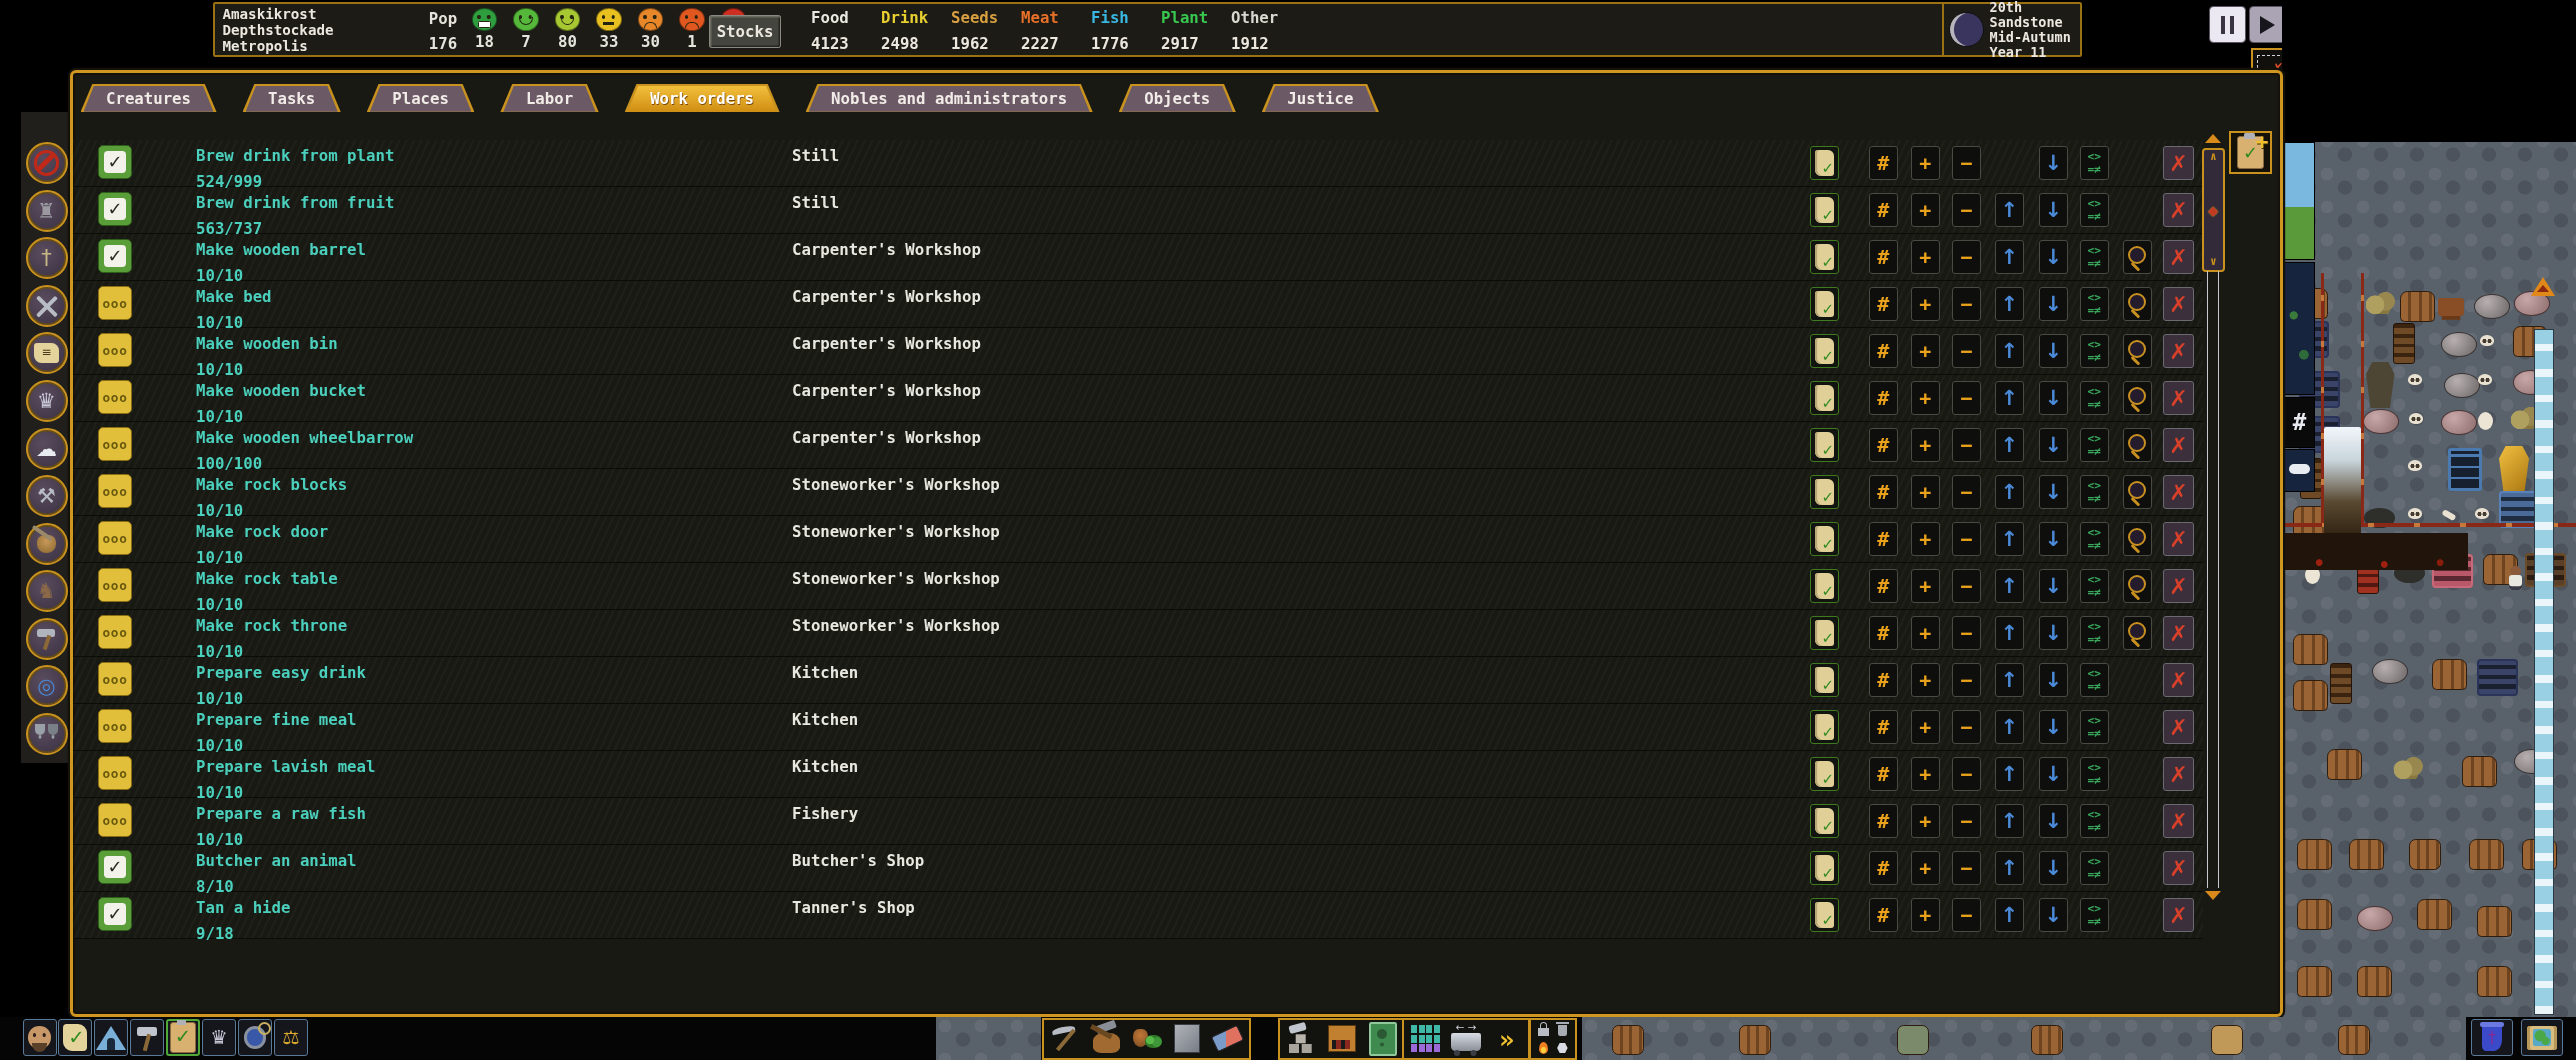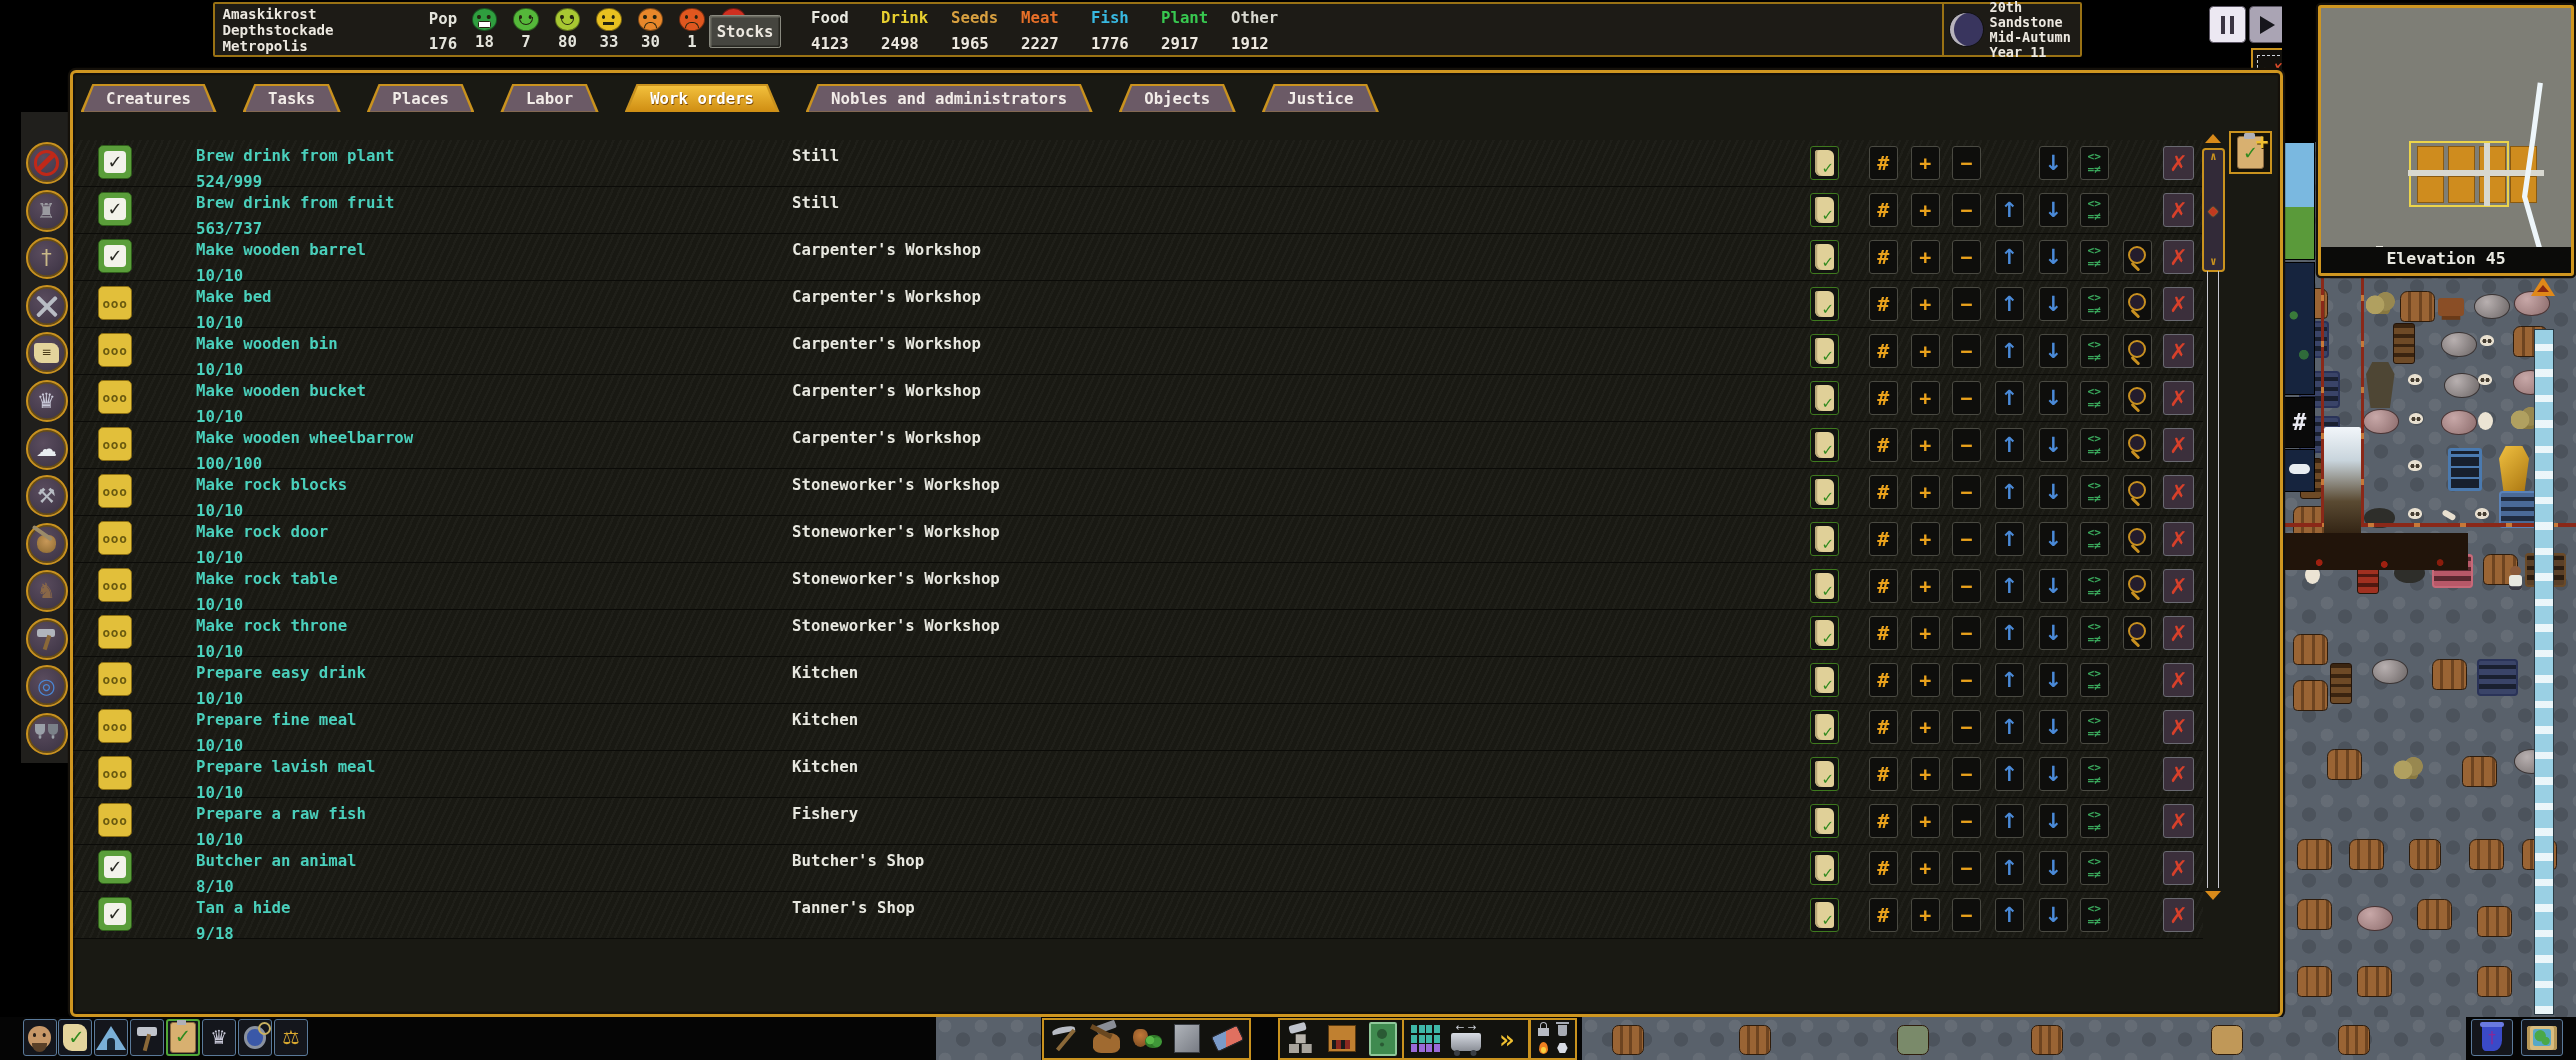--- a/index.html
+++ b/index.html
@@ -301,21 +301,21 @@
         <div class="rescol">
           <div class="rlabel" style="color: rgb(232, 232, 224);">Food</div>
           <div class="rvalue">4123</div>
         </div>
         <div class="rescol">
           <div class="rlabel" style="color: rgb(232, 208, 48);">Drink</div>
           <div class="rvalue">2498</div>
         </div>
         <div class="rescol">
           <div class="rlabel" style="color: rgb(216, 160, 64);">Seeds</div>
-          <div class="rvalue">1965</div>
+          <div class="rvalue">1962</div>
         </div>
         <div class="rescol">
           <div class="rlabel" style="color: rgb(232, 112, 40);">Meat</div>
           <div class="rvalue">2227</div>
         </div>
         <div class="rescol">
           <div class="rlabel" style="color: rgb(56, 184, 224);">Fish</div>
           <div class="rvalue">1776</div>
         </div>
         <div class="rescol">
@@ -433,40 +433,20 @@
   <div class="abs maptopmask"></div>
   <div class="abs striptile t-land"></div>
   <div class="abs striptile t-plant"></div>
   <div class="abs striptile t-bridge">#</div>
   <div class="abs striptile t-cloud"></div>
 
   <div class="abs falls"></div>
     <div class="abs tunnelband"></div>
     <div class="abs stream"></div>
     <div class="abs warntri"></div>
-    <div class="abs minimap">
-    <div class="mm-view"></div>
-    <div class="mm-blocks">
-        <i></i>
-        <i></i>
-        <i></i>
-        <i></i>
-        <i></i>
-        <i></i>
-        <i></i>
-        <i></i>
-      </div>
-    <div class="mm-crossh"></div>
-    <div class="mm-crossv"></div>
-    <svg width="256" height="271" style="position:absolute;left:0;top:0" viewBox="0 0 342 362">
-      <polyline points="293,100 283,175 272,252 302,356" fill="none" stroke="#eef6fa" stroke-width="7"></polyline>
-    </svg>
-    <div class="mm-dot"></div>
-    <div class="mm-elev">Elevation 45</div>
-  </div>
 
   <div class="abs panel">
     <div class="abs tabbar" id="tabbar">
         <div class="tab">
           <div class="tab-in">Creatures</div>
         </div>
         <div class="tab">
           <div class="tab-in">Tasks</div>
         </div>
         <div class="tab">

